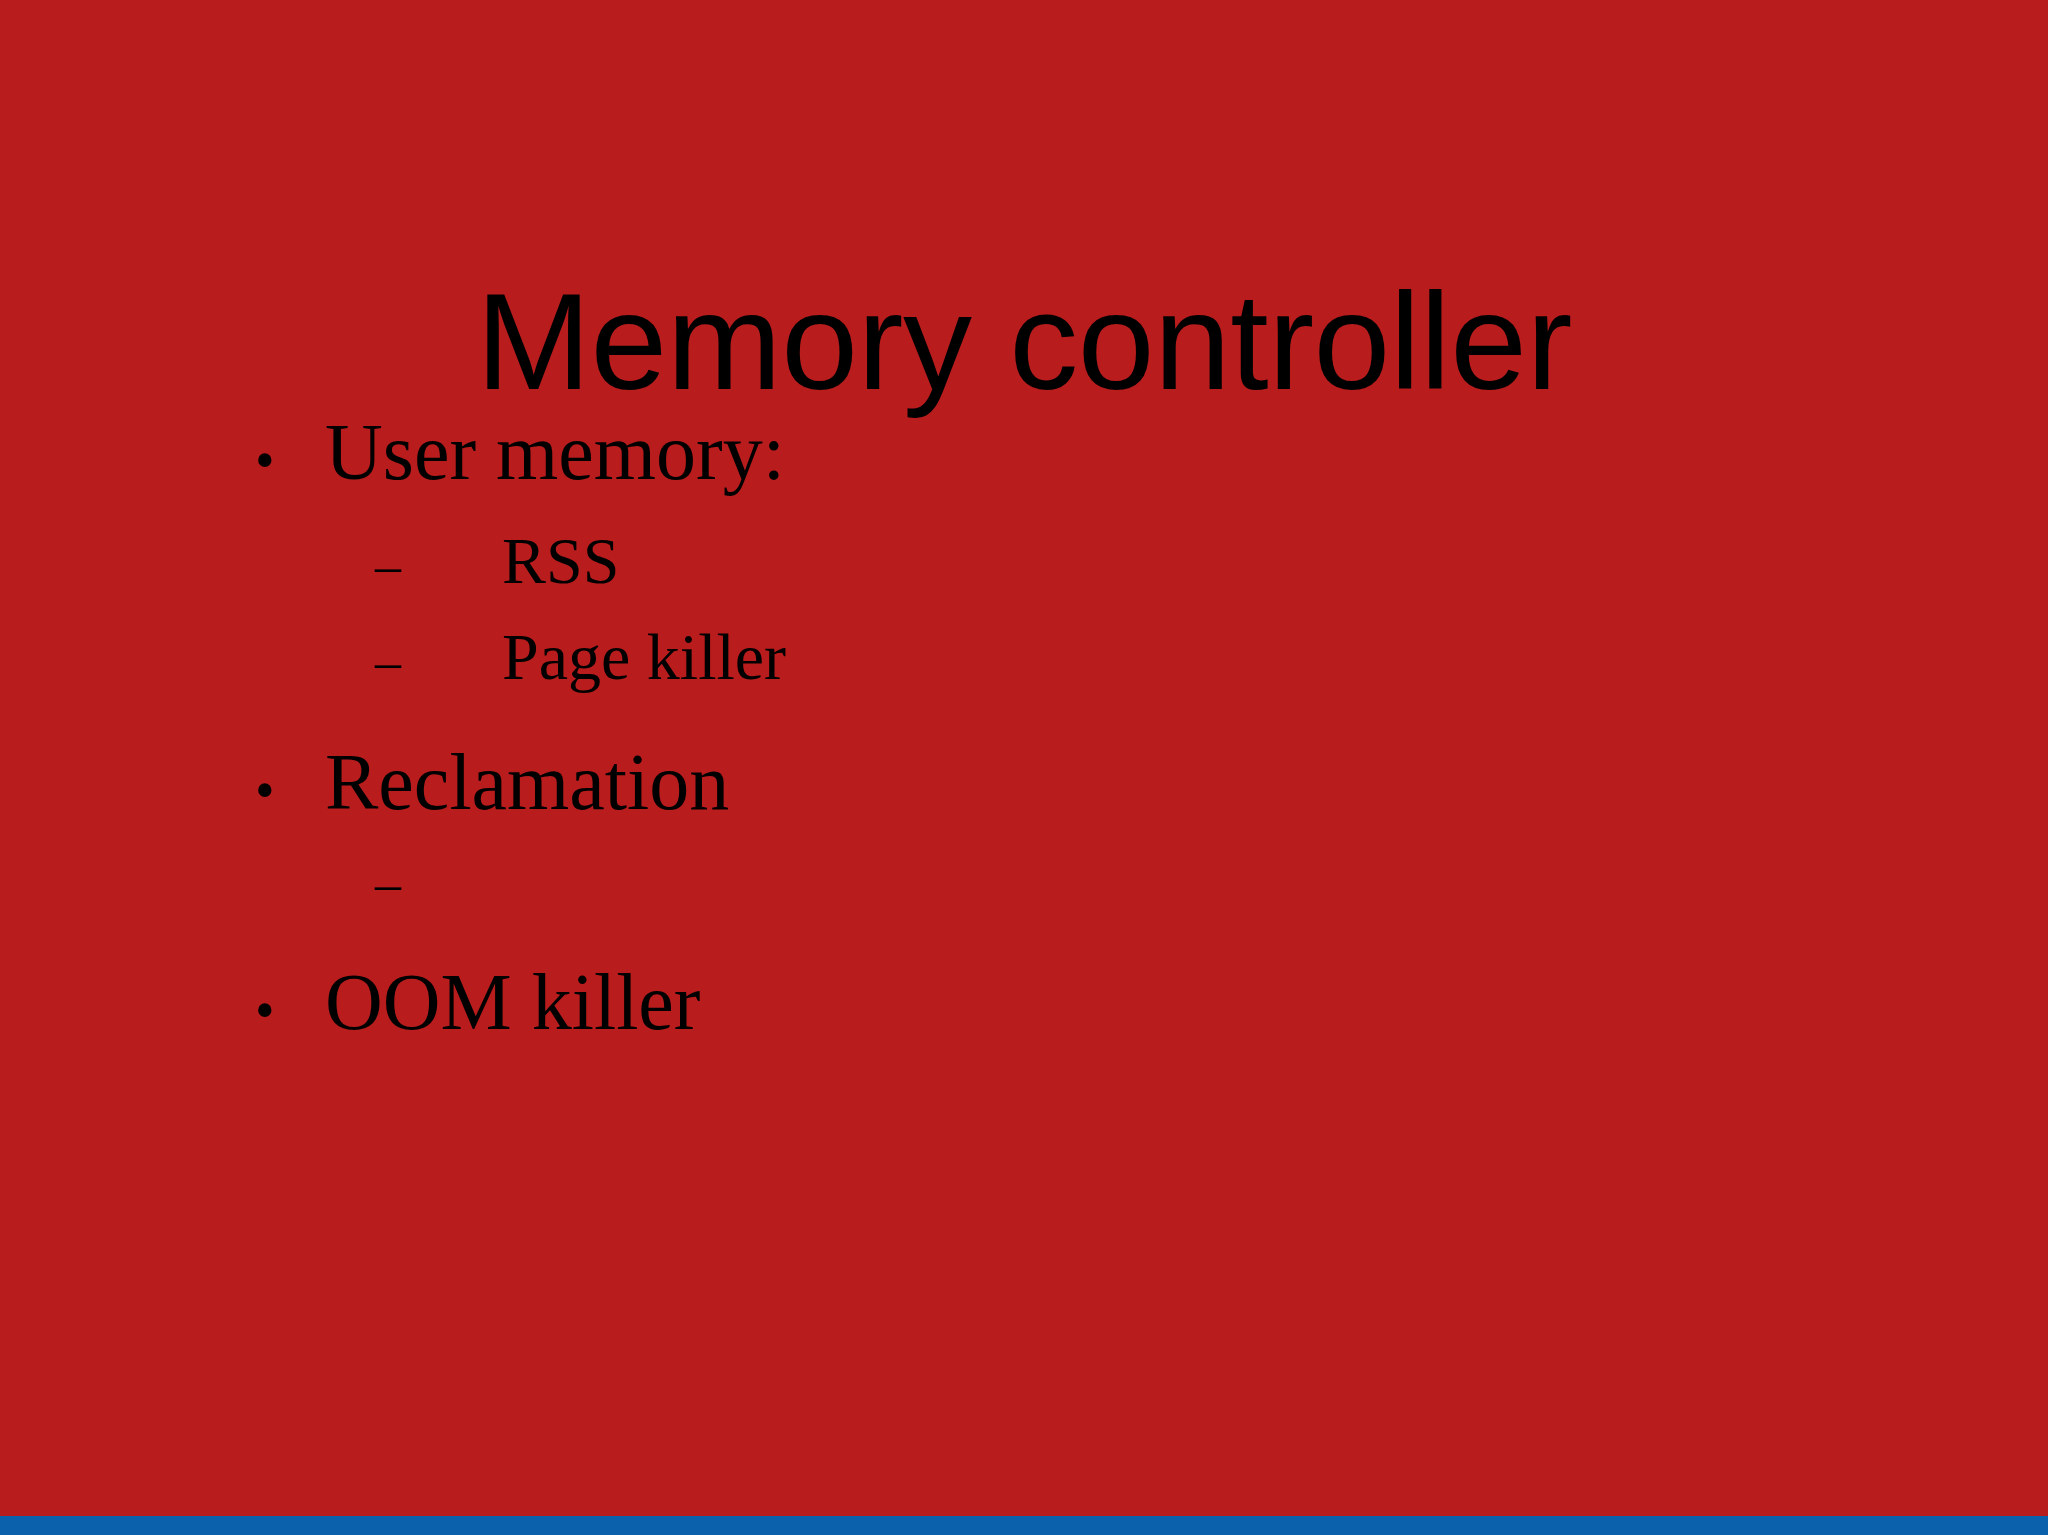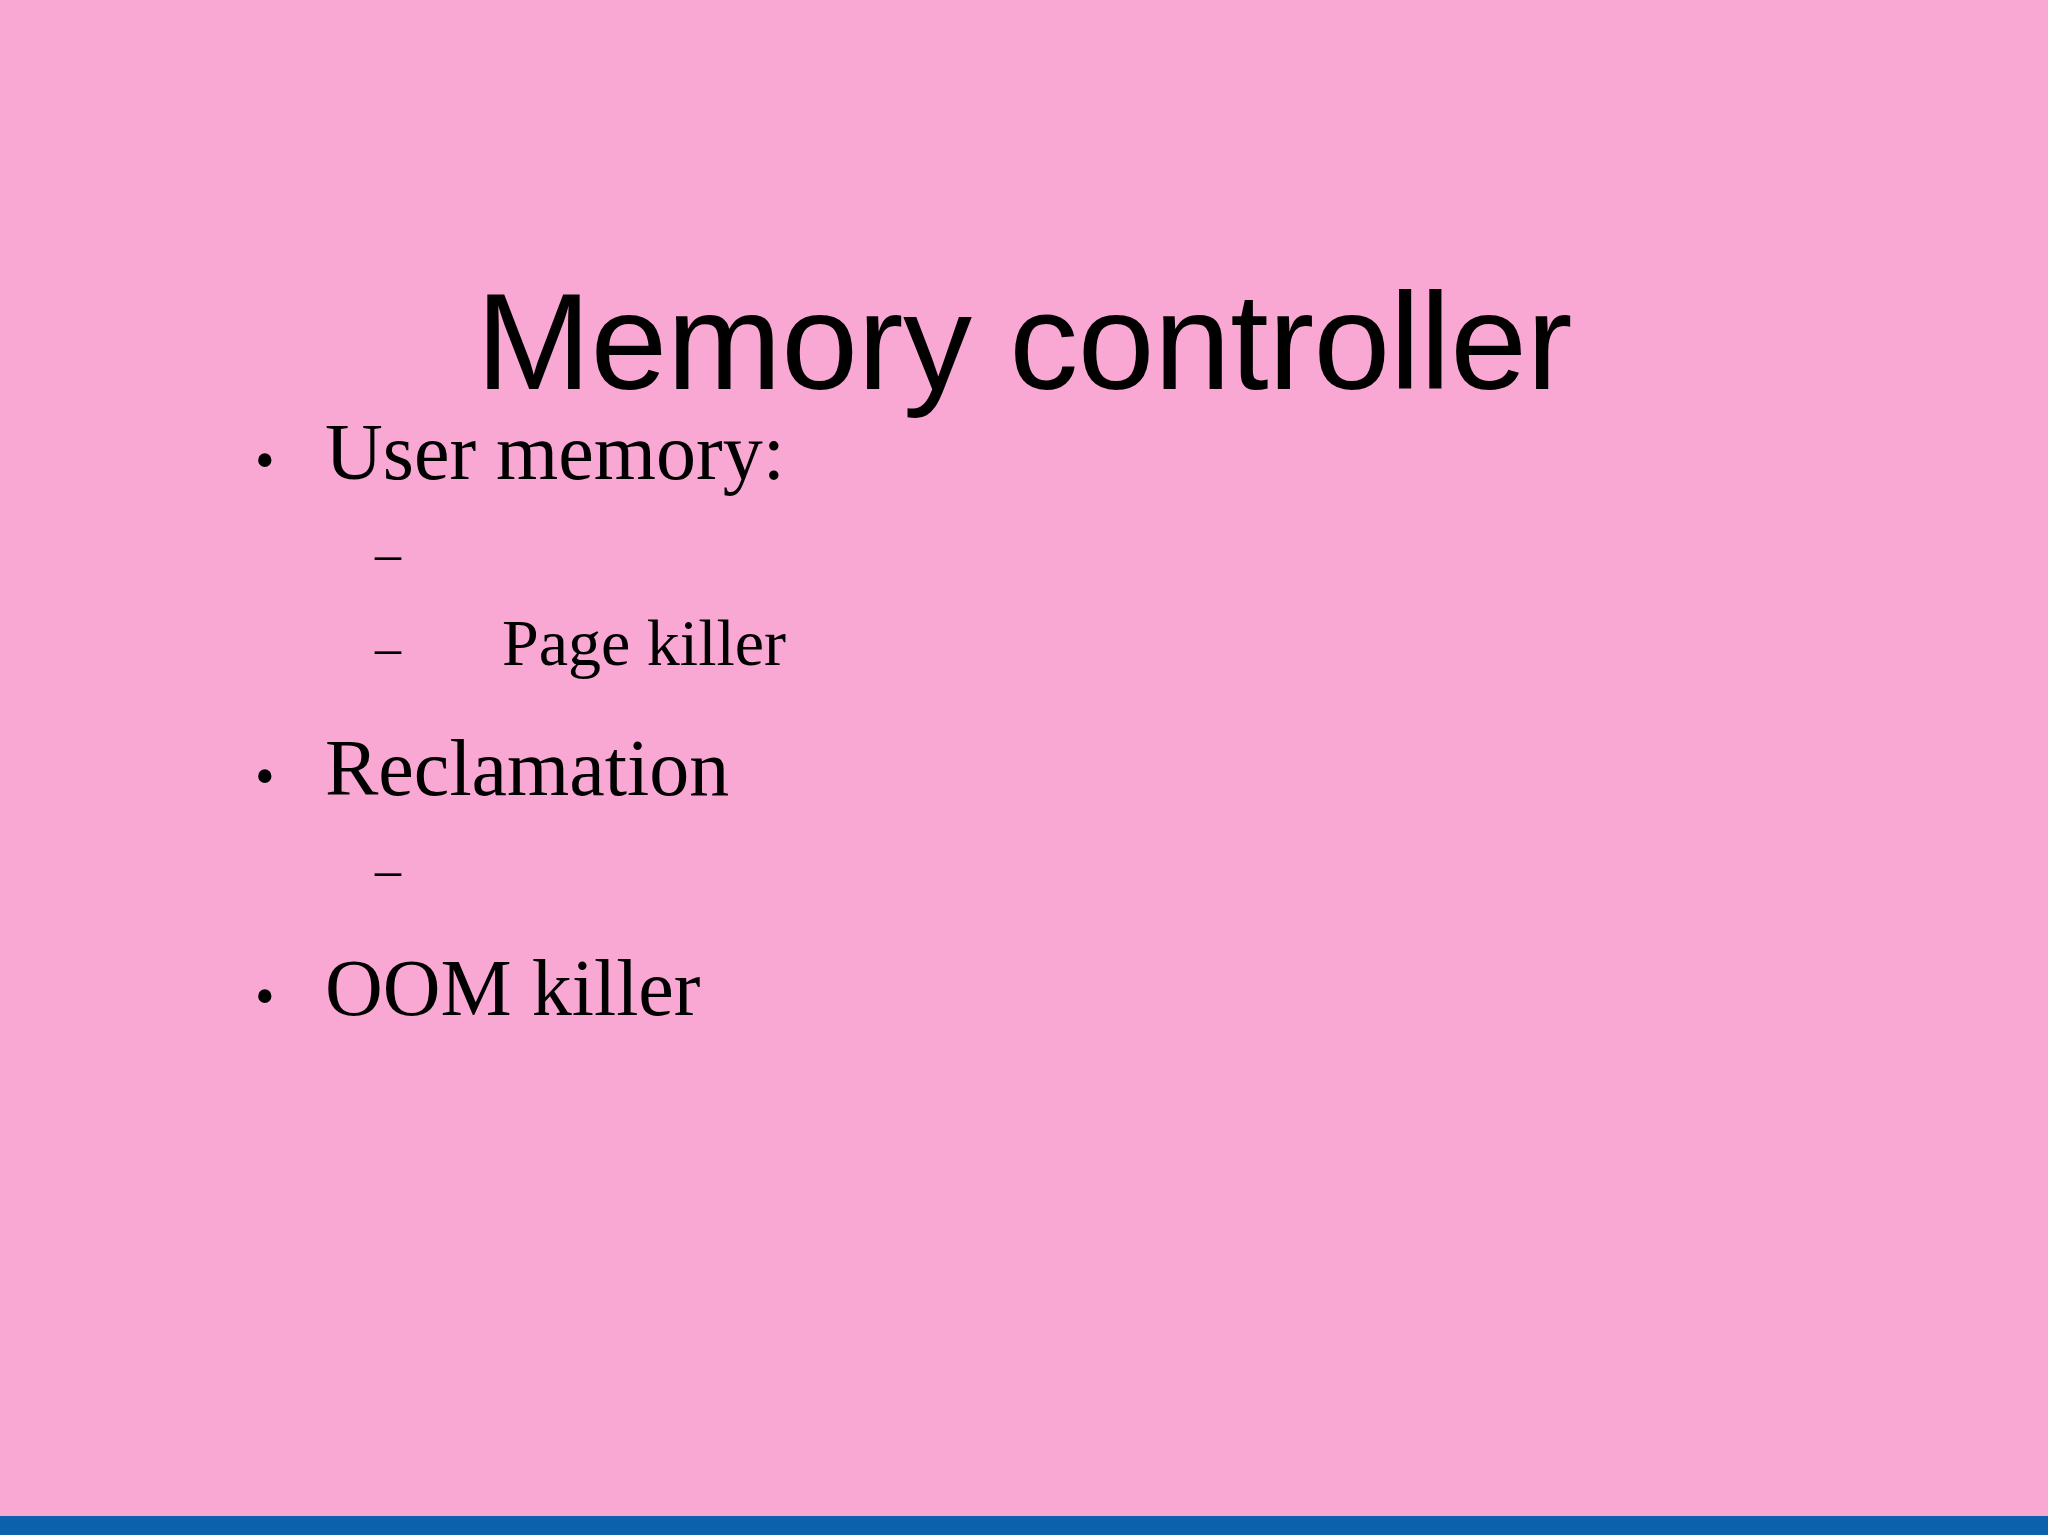--- a/index.html
+++ b/index.html
@@ -105,33 +105,34 @@
     position: absolute;
     left: 0;
     bottom: 0;
     width: 2048px;
     height: 19px;
   }
 </style>
 </head>
 <body style="background: rgb(255, 255, 255);">
 
-<div class="slide" style="background: #f9a8d4;">
+<div class="slide" style="background: #b91c1c;">
 
   <h1 class="slide-title">Memory controller</h1>
 
   <div class="body-block">
 
     <div class="bullet-row lvl1">
       <span class="marker">•</span>
       <span class="content">User memory:</span>
     </div>
 
     <div class="bullet-row lvl2">
       <span class="marker">–</span>
+      <span class="content">RSS</span>
     </div>
 
     <div class="bullet-row lvl2 spacer-lvl2">
       <span class="marker">–</span>
       <span class="content">Page killer</span>
     </div>
 
     <div class="bullet-row lvl1">
       <span class="marker">•</span>
       <span class="content">Reclamation</span>

